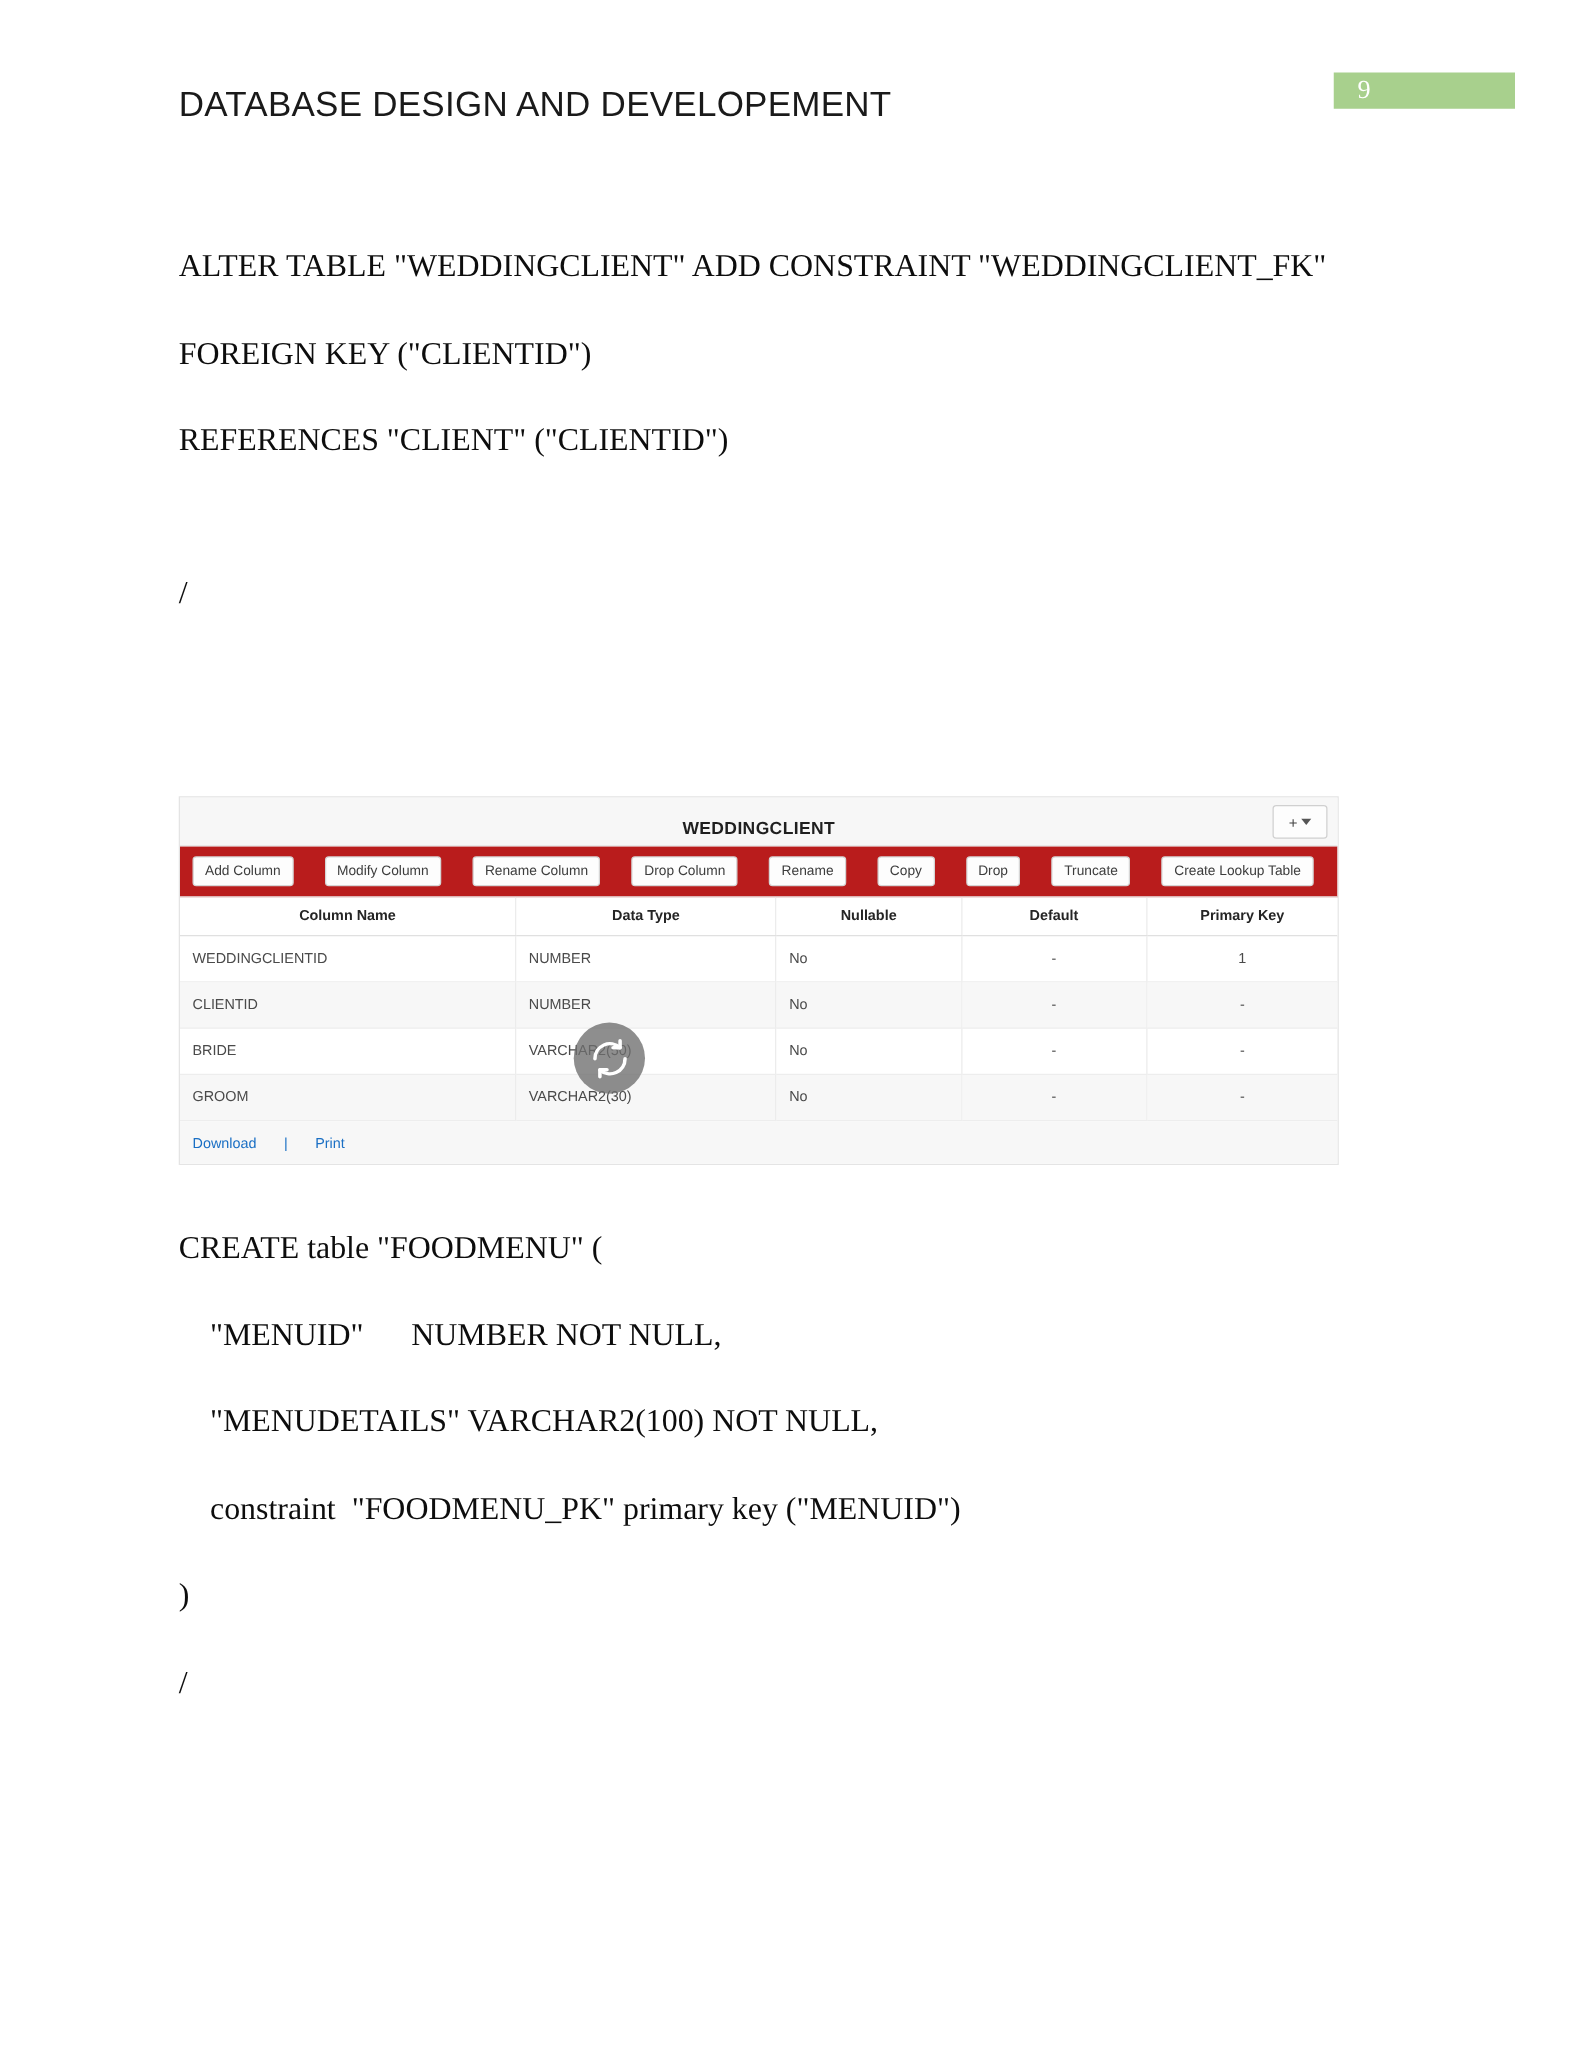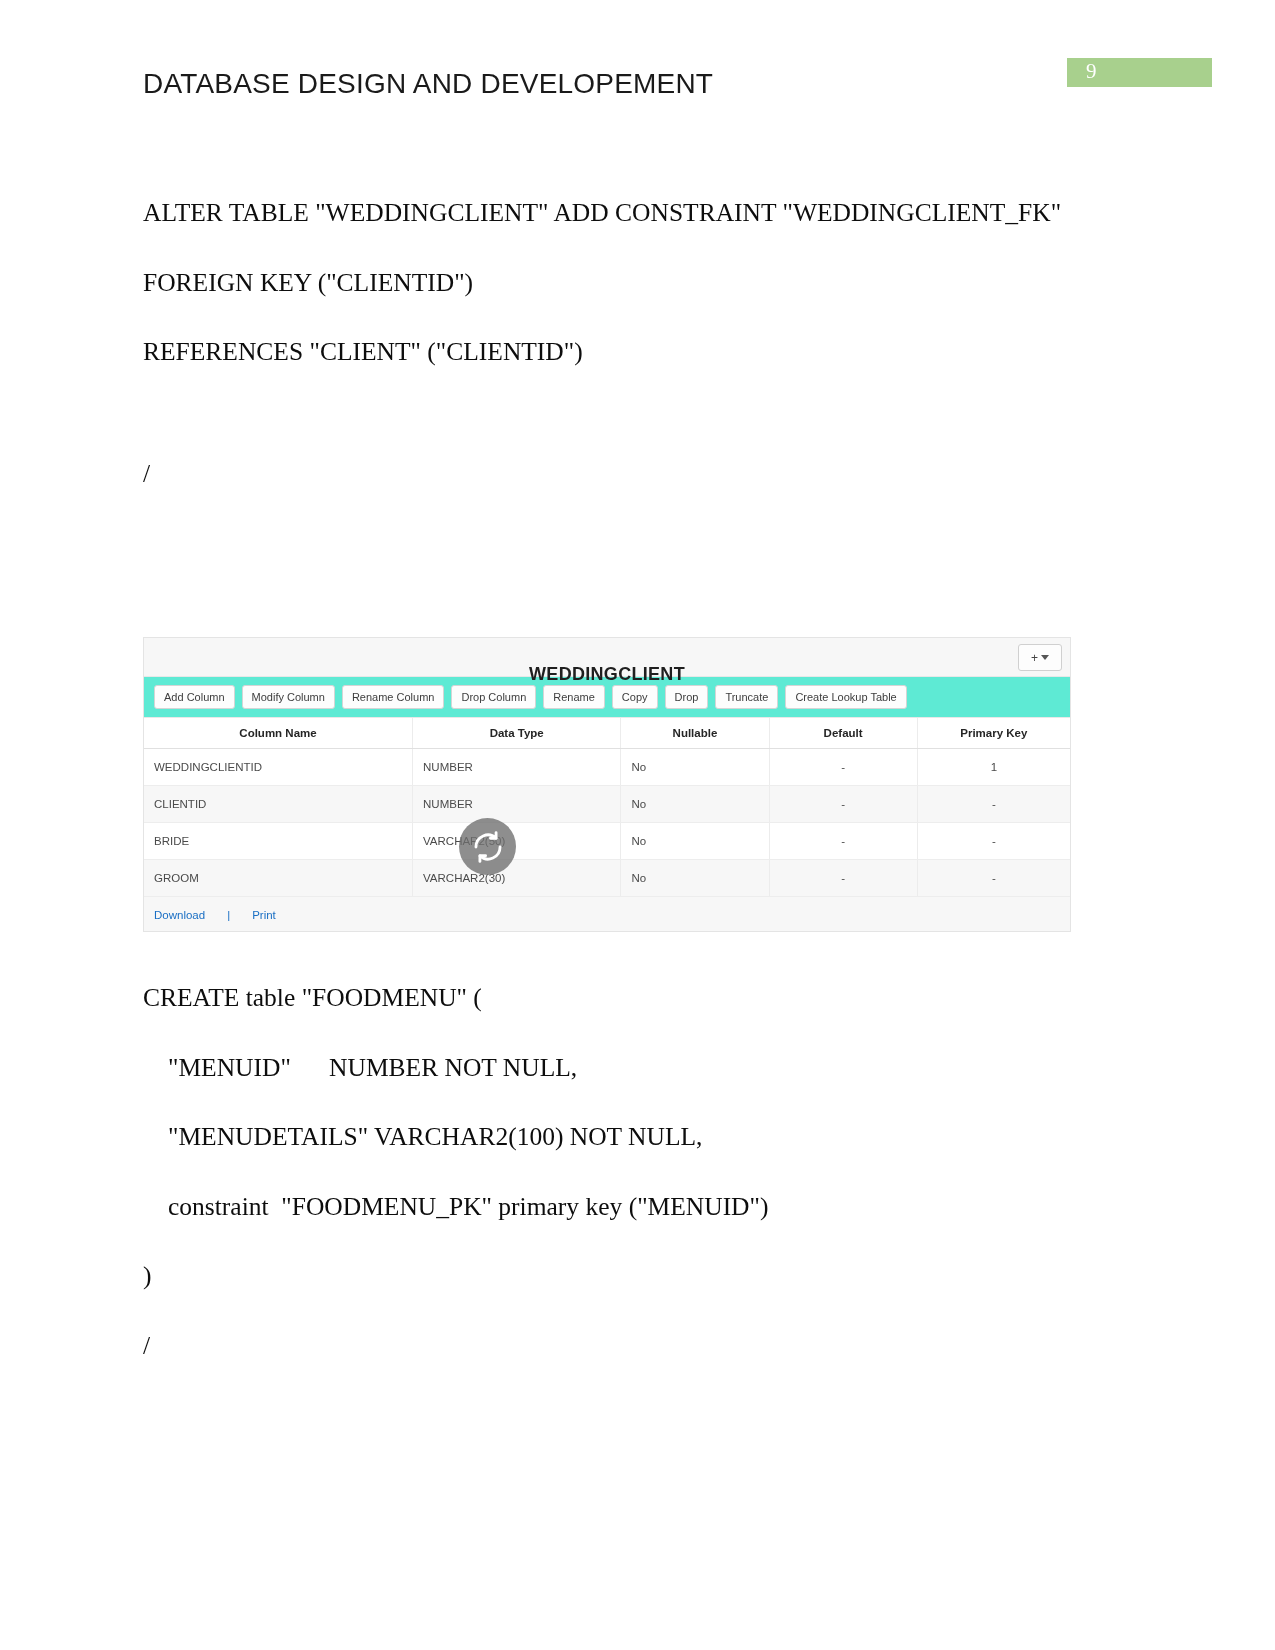--- a/index.html
+++ b/index.html
@@ -84,23 +84,23 @@
   }
   .shot-titlebar {
     position: relative;
     height: 38px;
     background: #f7f7f7;
     border-bottom: 1px solid #e8e8e8;
   }
   .shot-title {
     position: absolute;
     left: 0; right: 0;
-    top: 26px;
+    top: 16px;
     text-align: center;
-    font-size: 18px;
+    font-size: 14px;
     font-weight: bold;
     letter-spacing: 0.3px;
     color: #1f1f1f;
   }
   .add-control {
     position: absolute;
     right: 8px;
     top: 6px;
     width: 42px;
     height: 25px;
@@ -145,26 +145,26 @@
     background: #ffffff;
     color: #111111;
     font-weight: bold;
     border-left: 1px solid #dcdcdc;
     border-right: 1px solid #dcdcdc;
     margin-bottom: -1px;
   }
 
   .shot-buttons {
     height: 40px;
-    background: #5eead4;
+    background: #b91c1c;
     border-bottom: 1px solid #e8e8e8;
     display: flex;
     align-items: center;
     padding-left: 10px;
-    gap: 7px;
+    gap: 25px;
   }
   .shot-btn {
     border: 1px solid #d5d5d5;
     background: #fdfdfd;
     border-radius: 3px;
     padding: 5px 9px;
     font-size: 11px;
     color: #3d3d3d;
     white-space: nowrap;
     cursor: pointer;

